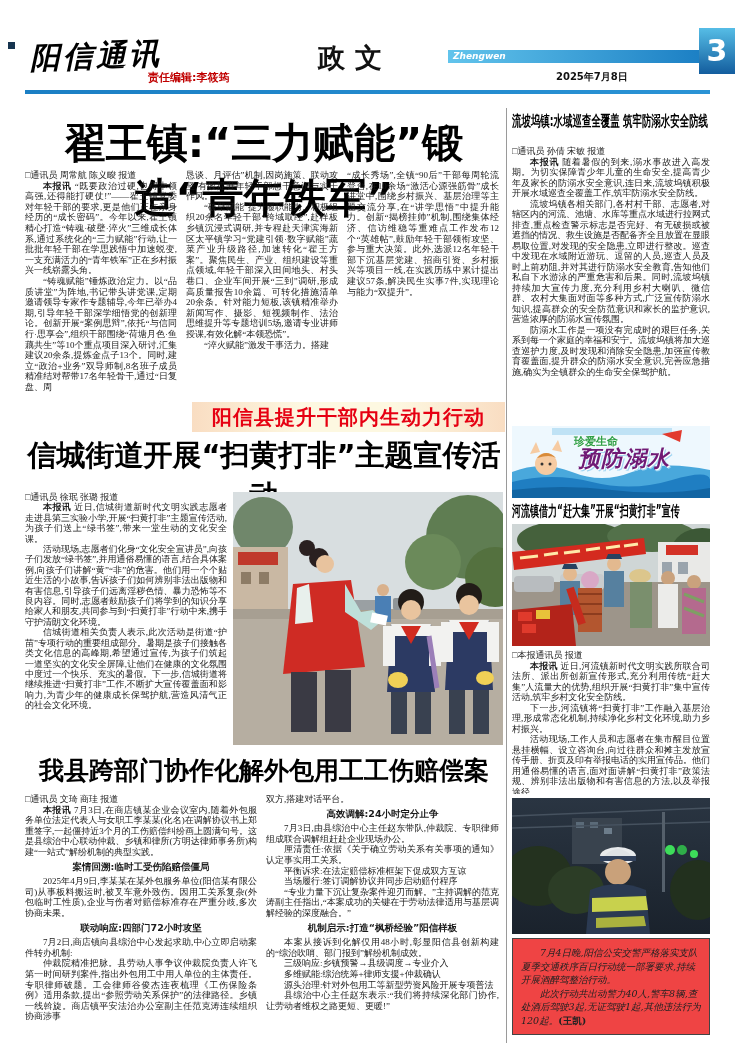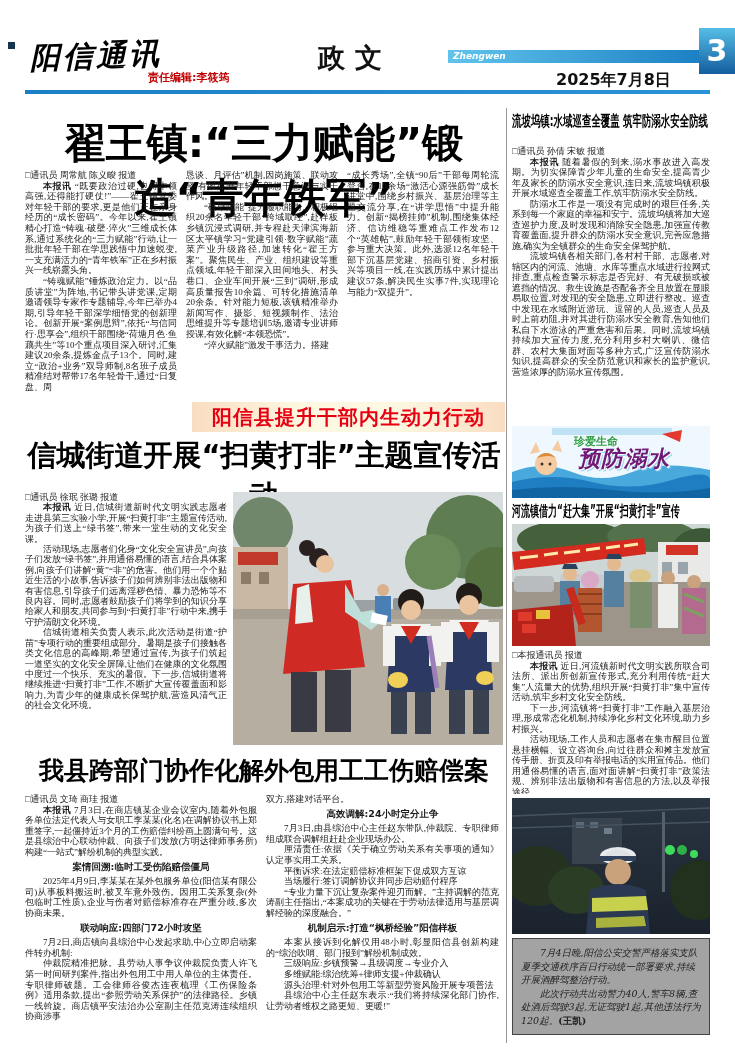--- a/index.html
+++ b/index.html
@@ -7,21 +7,21 @@
         font-family:"Liberation Serif",serif;color:#111;}
   .abs{position:absolute;}
   
   .masthead{font-family:"DejaVu Serif",serif;font-weight:bold;font-style:italic;
             font-size:30px;letter-spacing:3px;transform:rotate(-2deg);color:#000;}
   .editor{font-size:11px;font-weight:bold;color:#c00000;font-family:"DejaVu Sans",sans-serif;}
   .section-title{font-size:27px;font-weight:900;letter-spacing:10px;font-family:"DejaVu Sans",sans-serif;}
   .zw-bar{width:254px;height:13px;background:linear-gradient(90deg,#62c4ec,#1b7fc4);}
   .zw-text{font-size:9px;font-style:italic;font-weight:bold;color:#fff;line-height:13px;
            padding-left:5px;font-family:"DejaVu Sans",sans-serif;}
-  .date{font-size:16px;font-weight:bold;font-family:"DejaVu Sans",sans-serif;}
+  .date{font-size:10px;font-weight:bold;font-family:"DejaVu Sans",sans-serif;}
   .pagenum{width:36px;height:46px;background:linear-gradient(180deg,#56bde6,#135d9e);
            color:#fff;font-size:30px;font-weight:900;text-align:center;line-height:46px;
            font-family:"DejaVu Sans",sans-serif;}
   .toprule{height:4px;background:linear-gradient(90deg,#1b7fc4,#2a93d5);}
   .regmark{width:7px;height:7px;background:#16344f;}
   
   .headline{font-family:"DejaVu Sans",sans-serif;font-weight:900;text-align:center;color:#000;}
   .h1a{font-size:41px;letter-spacing:0px;}
   .h2a{font-size:29px;}
   .h3a{font-size:25px;}
@@ -43,21 +43,21 @@
   
   .vrule{width:1px;background:#9a9a9a;}
   
   .photo{display:block;}
   
   .poster-line1{font-family:Liberation Serif, serif;font-weight:900;font-size:11px;color:#2e9e44;
                 text-shadow:1px 1px 0 #fff;}
   .poster-line2{font-family:"DejaVu Sans",sans-serif;font-weight:900;font-style:italic;font-size:22px;
                 color:#701a75;text-shadow:1px 1px 0 #fff,2px 2px 0 #9fd4f2;letter-spacing:1px;}
   
-  .caption-box{border:1px solid #444;background:#a3a3a3;padding:7px 8px;
+  .caption-box{border:1px solid #444;background:#ef4444;padding:7px 8px;
                font-family:"DejaVu Serif",serif;font-style:italic;}
   .caption-box p{margin:0;text-indent:2em;font-size:9.5px;line-height:13.5px;color:#222;}
   .caption-box .author{font-weight:bold;font-style:normal;}
 </style>
 </head>
 <body>
 
 <div id="page">
 
   <div class="abs regmark" style="left:8px;top:42px;"></div>
@@ -154,21 +154,21 @@
     <rect x="216" y="198" width="16" height="44" fill="#394150"></rect>
     <rect x="240" y="198" width="16" height="44" fill="#394150"></rect>
 
     <path d="M196,144 L204,196" stroke="#9b7fb8" stroke-width="5" fill="none"></path>
   </svg>
 
   <div class="abs headline h3a" style="left:25px;top:754px;width:478px;">我县跨部门协作化解外包用工工伤赔偿案</div>
 
   <div class="abs body-text" style="left:25px;top:794px;width:232px;height:252px;overflow:hidden;">
     <p class="byline noind">□通讯员 文琦 商珪 报道</p>
-    <p><b class="lead">本报讯</b><span>7月3日,在商店镇某企业会议室内,随着外包服务单位法定代表人与女职工李某某(化名)在调解协议书上郑重签字,一起僵持近3个月的工伤赔偿纠纷画上圆满句号。这是县综治中心联动仲裁、向孩子们发放(方明达律师事务所)构建“一站式”解纷机制的典型实践。</span></p>
+    <p><b class="lead">本报讯</b><span>7月3日,在商店镇某企业会议室内,随着外包服务单位法定代表人与女职工李某某(化名)在调解协议书上郑重签字,一起僵持近3个月的工伤赔偿纠纷画上圆满句号。这是县综治中心联动仲裁、乡镇和律所(方明达律师事务所)构建“一站式”解纷机制的典型实践。</span></p>
     <p class="subhead">案情回溯:临时工受伤陷赔偿僵局</p>
     <p>2025年4月9日,李某某在某外包服务单位(阳信某有限公司)从事板料搬运时,被叉车意外致伤。因用工关系复杂(外包临时工性质),企业与伤者对赔偿标准存在严重分歧,多次协商未果。</p>
     <p class="subhead">联动响应:四部门72小时攻坚</p>
     <p>7月2日,商店镇向县综治中心发起求助,中心立即启动案件转办机制:</p>
     <p>仲裁院精准把脉。县劳动人事争议仲裁院负责人许飞第一时间研判案件,指出外包用工中用人单位的主体责任。专职律师破题。工会律师谷俊杰连夜梳理《工伤保险条例》适用条款,提出“参照劳动关系保护”的法律路径。乡镇一线斡旋。商店镇平安法治办公室副主任范克涛连续组织协商涉事</p>
   </div>
 
   <div class="abs body-text" style="left:266px;top:794px;width:233px;height:252px;overflow:hidden;">
     <p class="noind">双方,搭建对话平台。</p>
     <p class="subhead">高效调解:24小时定分止争</p>
@@ -183,22 +183,22 @@
     <p>多维赋能:综治统筹+律师支援+仲裁确认</p>
     <p>源头治理:针对外包用工等新型劳资风险开展专项普法</p>
     <p>县综治中心主任赵东表示:“我们将持续深化部门协作,让劳动者维权之路更短、更暖!”</p>
   </div>
 
   <div class="abs side-head" style="left:512px;top:112px;transform:scaleX(0.63);">流坡坞镇:水域巡查全覆盖 筑牢防溺水安全防线</div>
 
   <div class="abs body-text" style="left:512px;top:146px;width:198px;height:276px;overflow:hidden;line-height:10.5px;">
     <p class="byline noind">□通讯员 孙倩 宋敏 报道</p>
     <p><b class="lead">本报讯</b><span>随着暑假的到来,溺水事故进入高发期。为切实保障青少年儿童的生命安全,提高青少年及家长的防溺水安全意识,连日来,流坡坞镇积极开展水域巡查全覆盖工作,筑牢防溺水安全防线。</span></p>
+    <p>流坡坞镇各相关部门,各村村干部、志愿者,对辖区内的河流、池塘、水库等重点水域进行拉网式排查,重点检查警示标志是否完好、有无破损或被遮挡的情况、救生设施是否配备齐全且放置在显眼易取位置,对发现的安全隐患,立即进行整改。巡查中发现在水域附近游玩、逗留的人员,巡查人员及时上前劝阻,并对其进行防溺水安全教育,告知他们私自下水游泳的严重危害和后果。同时,流坡坞镇持续加大宣传力度,充分利用乡村大喇叭、微信群、农村大集面对面等多种方式,广泛宣传防溺水知识,提高群众的安全防范意识和家长的监护意识,营造浓厚的防溺水宣传氛围。</p>
     <p>防溺水工作是一项没有完成时的艰巨任务,关系到每一个家庭的幸福和安宁。流坡坞镇将加大巡查巡护力度,及时发现和消除安全隐患,加强宣传教育覆盖面,提升群众的防溺水安全意识,完善应急措施,确实为全镇群众的生命安全保驾护航。</p>
-    <p>流坡坞镇各相关部门,各村村干部、志愿者,对辖区内的河流、池塘、水库等重点水域进行拉网式排查,重点检查警示标志是否完好、有无破损或被遮挡的情况、救生设施是否配备齐全且放置在显眼易取位置,对发现的安全隐患,立即进行整改。巡查中发现在水域附近游玩、逗留的人员,巡查人员及时上前劝阻,并对其进行防溺水安全教育,告知他们私自下水游泳的严重危害和后果。同时,流坡坞镇持续加大宣传力度,充分利用乡村大喇叭、微信群、农村大集面对面等多种方式,广泛宣传防溺水知识,提高群众的安全防范意识和家长的监护意识,营造浓厚的防溺水宣传氛围。</p>
   </div>
 
   <div class="abs" style="left:512px;top:426px;width:198px;height:72px;">
     <svg class="photo" width="198" height="72" viewBox="0 0 198 72">
       <rect width="198" height="72" fill="#eef8fe"></rect>
       <rect x="40" y="2" width="120" height="7" fill="#bfe2f5"></rect>
       <path d="M0,46 Q30,34 60,46 T120,46 T198,44 L198,72 L0,72 Z" fill="#49a8dc"></path>
       <path d="M0,56 Q40,46 80,56 T160,54 T198,56 L198,72 L0,72 Z" fill="#1f7ec2"></path>
       <circle cx="34" cy="38" r="11" fill="#f6cba2"></circle>
       <path d="M25,32 Q34,22 44,32 Q38,28 25,32" fill="#d88b3a"></path>

